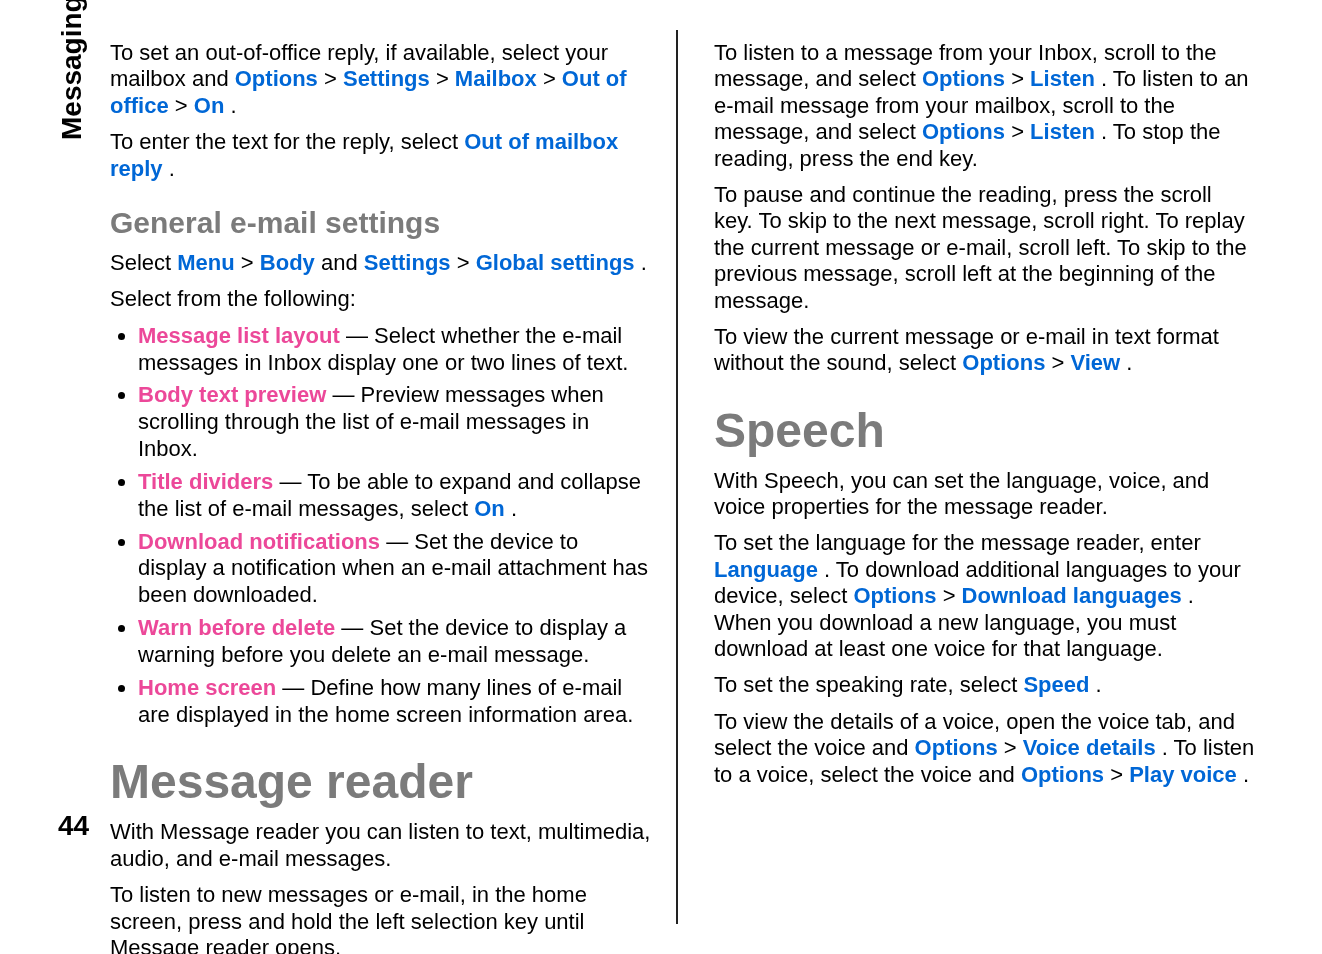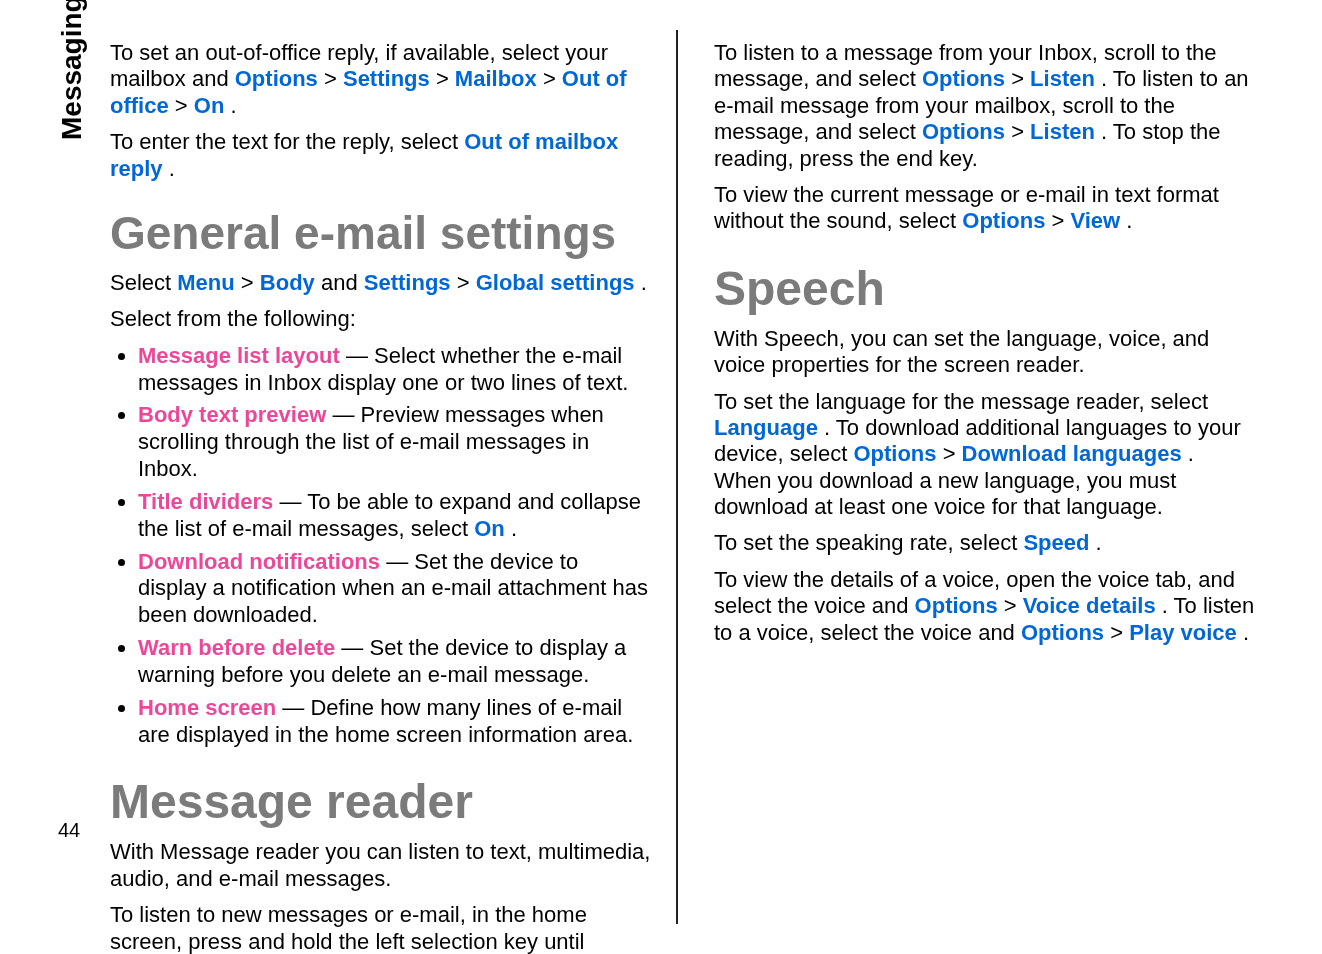--- a/index.html
+++ b/index.html
@@ -29,22 +29,22 @@
     transform: rotate(-90deg);
     transform-origin: left top;
     font-weight: 700;
     font-size: 28px;
     color: #000;
   }
   .page-number {
     position: absolute;
     left: 28px;
     bottom: 82px;
-    font-weight: 400;
-    font-size: 20px;
+    font-weight: 700;
+    font-size: 28px;
   }
   .columns {
     flex: 1;
     display: flex;
     flex-direction: row;
   }
   .col {
     flex: 1;
     padding: 0 16px;
     box-sizing: border-box;
@@ -66,21 +66,21 @@
   .ui {
     color: #0067d6;
     font-weight: 700;
   }
   .gt {
     color: #000;
     font-weight: 400;
   }
   h2.section {
     color: #7b7b7b;
-    font-size: 46px;
+    font-size: 30px;
     font-weight: 700;
     margin: 24px 0 4px 0;
   }
   h1.bigsection {
     color: #7b7b7b;
     font-size: 48px;
     font-weight: 700;
     margin: 26px 0 6px 0;
   }
   ul.opts {
@@ -191,36 +191,37 @@
         <span class="ui">Options</span>
         <span class="gt"> &gt; </span>
         <span class="ui">Listen</span>
         <span>. To listen to an e-mail message from your mailbox, scroll to the message, and select</span>
         <span class="ui">Options</span>
         <span class="gt"> &gt; </span>
         <span class="ui">Listen</span>
         <span>. To stop the reading, press the end key.</span>
       </p>
 
+      <p>To pause and continue the reading, press the scroll key. To skip to the next message, scroll right. To replay the current message or e-mail, scroll left. To skip to the previous message, scroll left at the beginning of the message.</p>
 
       <p>
         <span>To view the current message or e-mail in text format without the sound, select </span>
         <span class="ui">Options</span>
         <span class="gt"> &gt; </span>
         <span class="ui">View</span>
         <span>.</span>
       </p>
 
       <h1 class="bigsection">Speech</h1>
 
 
-      <p>With Speech, you can set the language, voice, and voice properties for the screen reader.</p>
-
-      <p>
-        <span>To set the language for the message reader, select </span>
+      <p>With Speech, you can set the language, voice, and voice properties for the message reader.</p>
+
+      <p>
+        <span>To set the language for the message reader, enter </span>
         <span class="ui">Language</span>
         <span>. To download additional languages to your device, select </span>
         <span class="ui">Options</span>
         <span class="gt"> &gt; </span>
         <span class="ui">Download languages</span>
         <span>. When you download a new language, you must download at least one voice for that language.</span>
       </p>
 
 
       <p>

